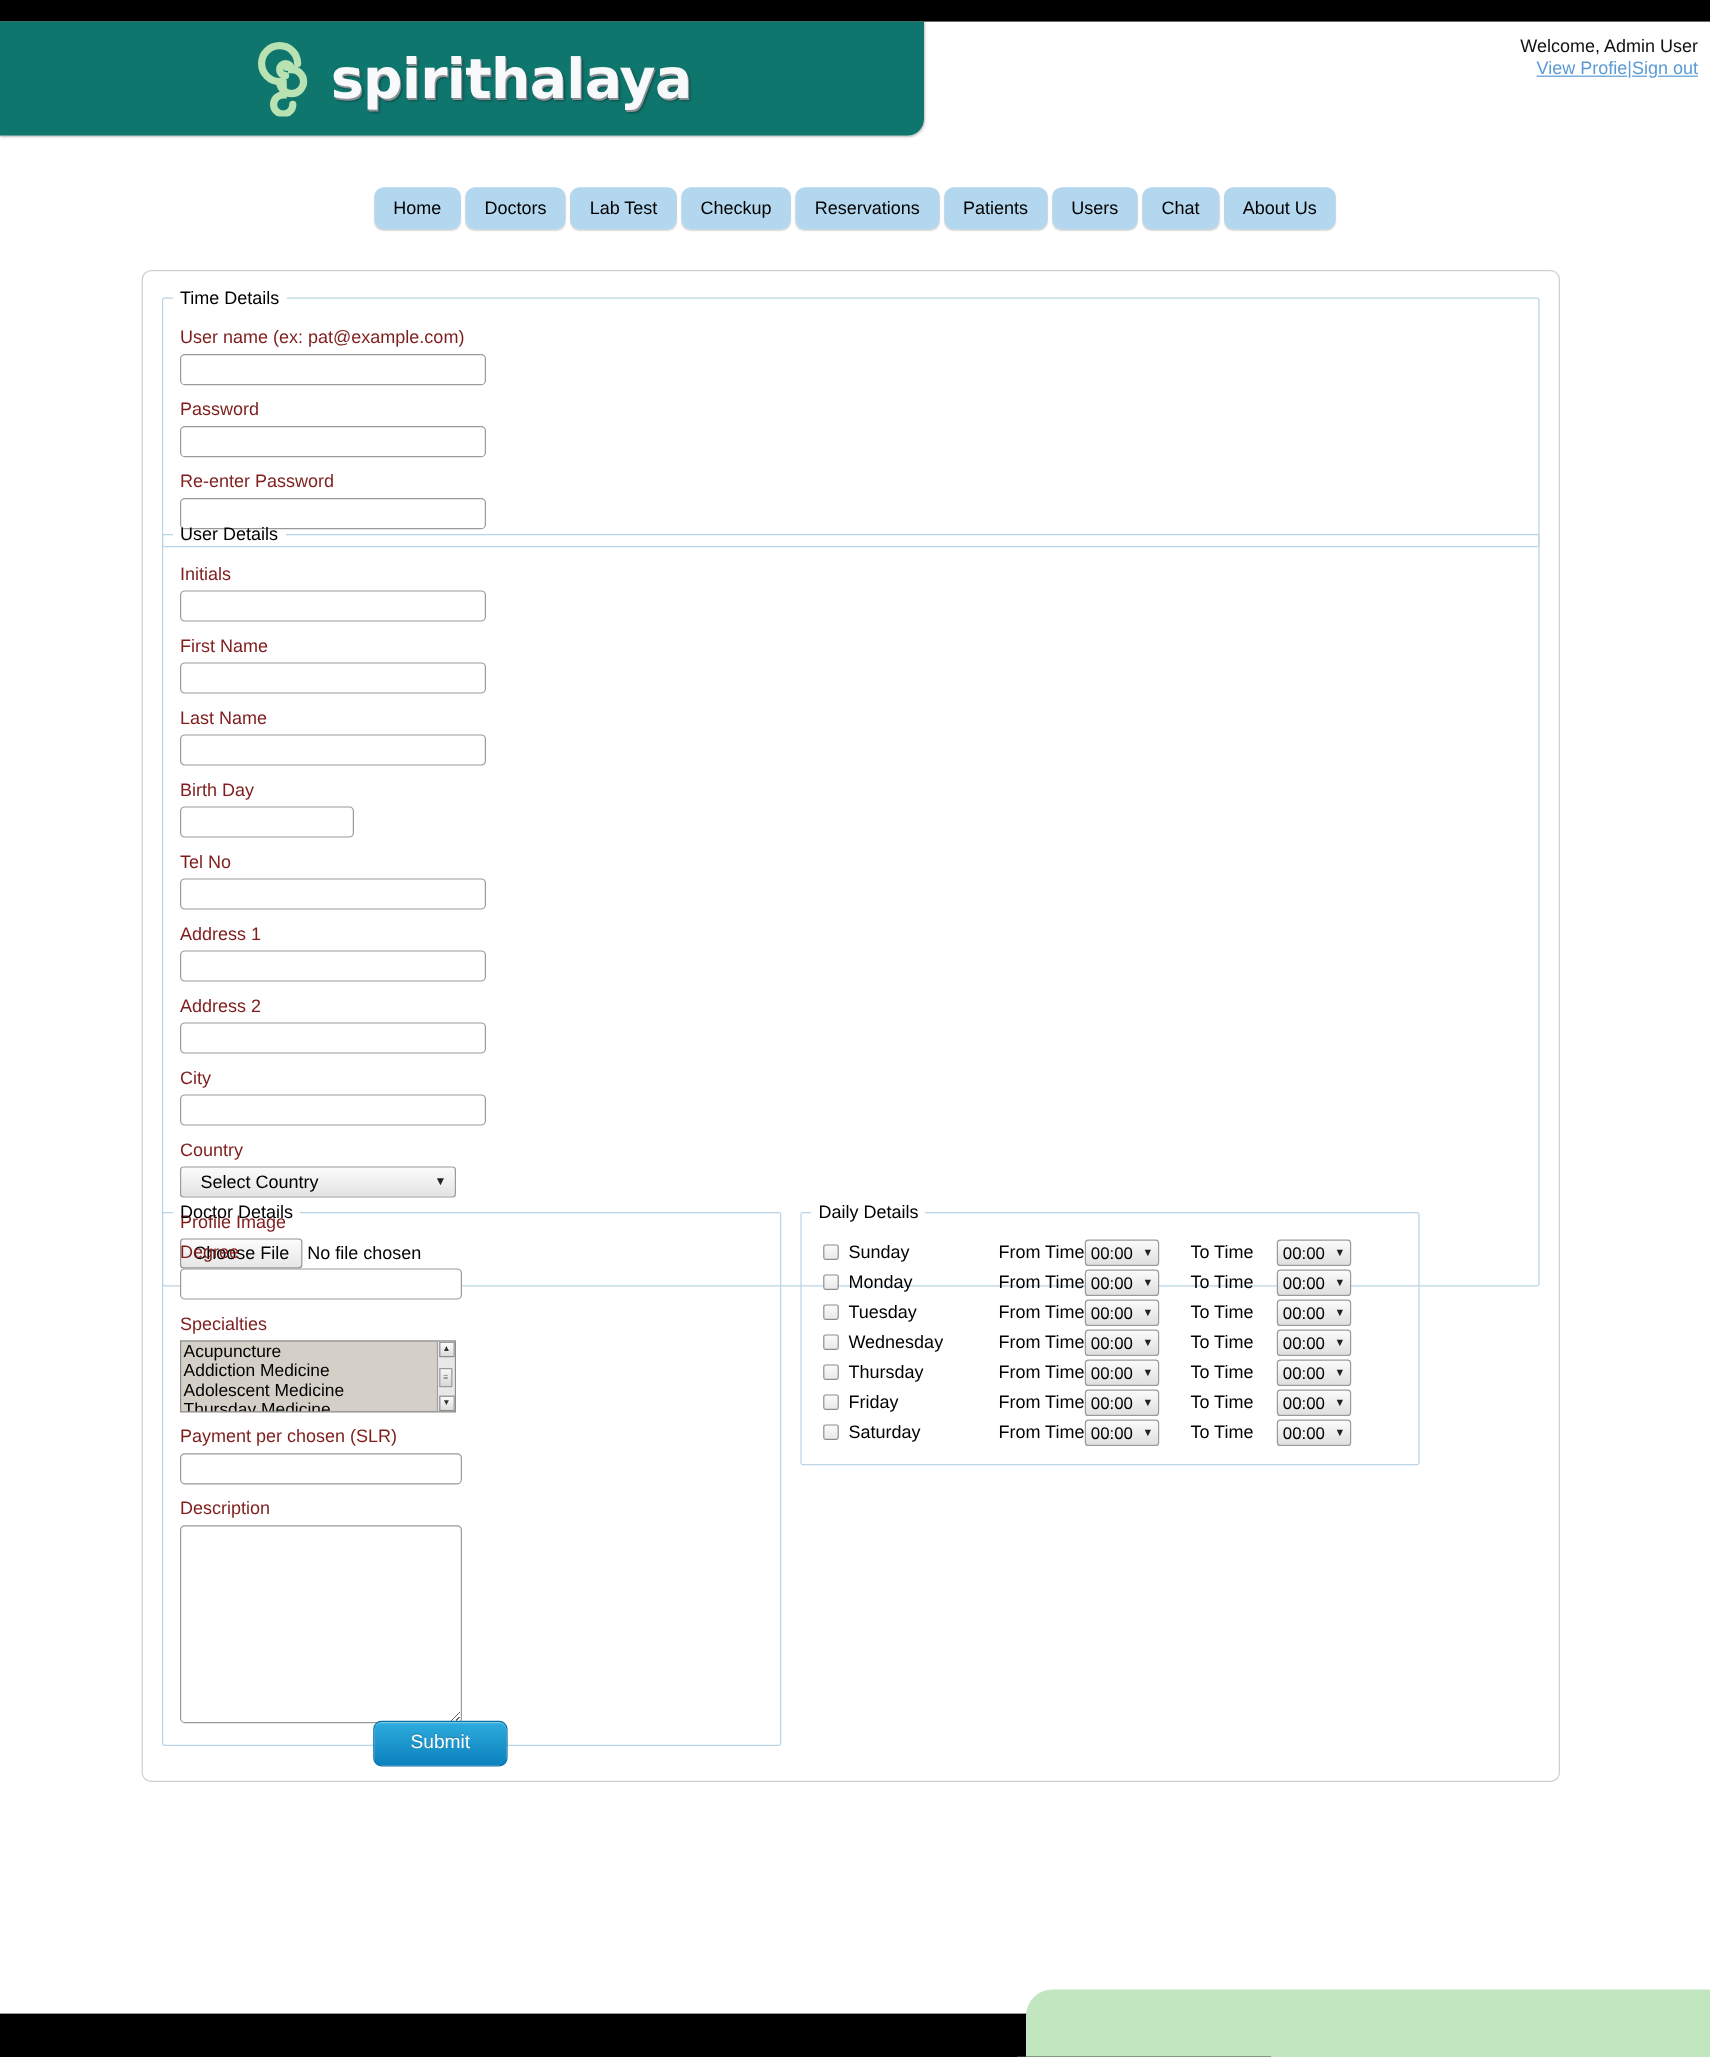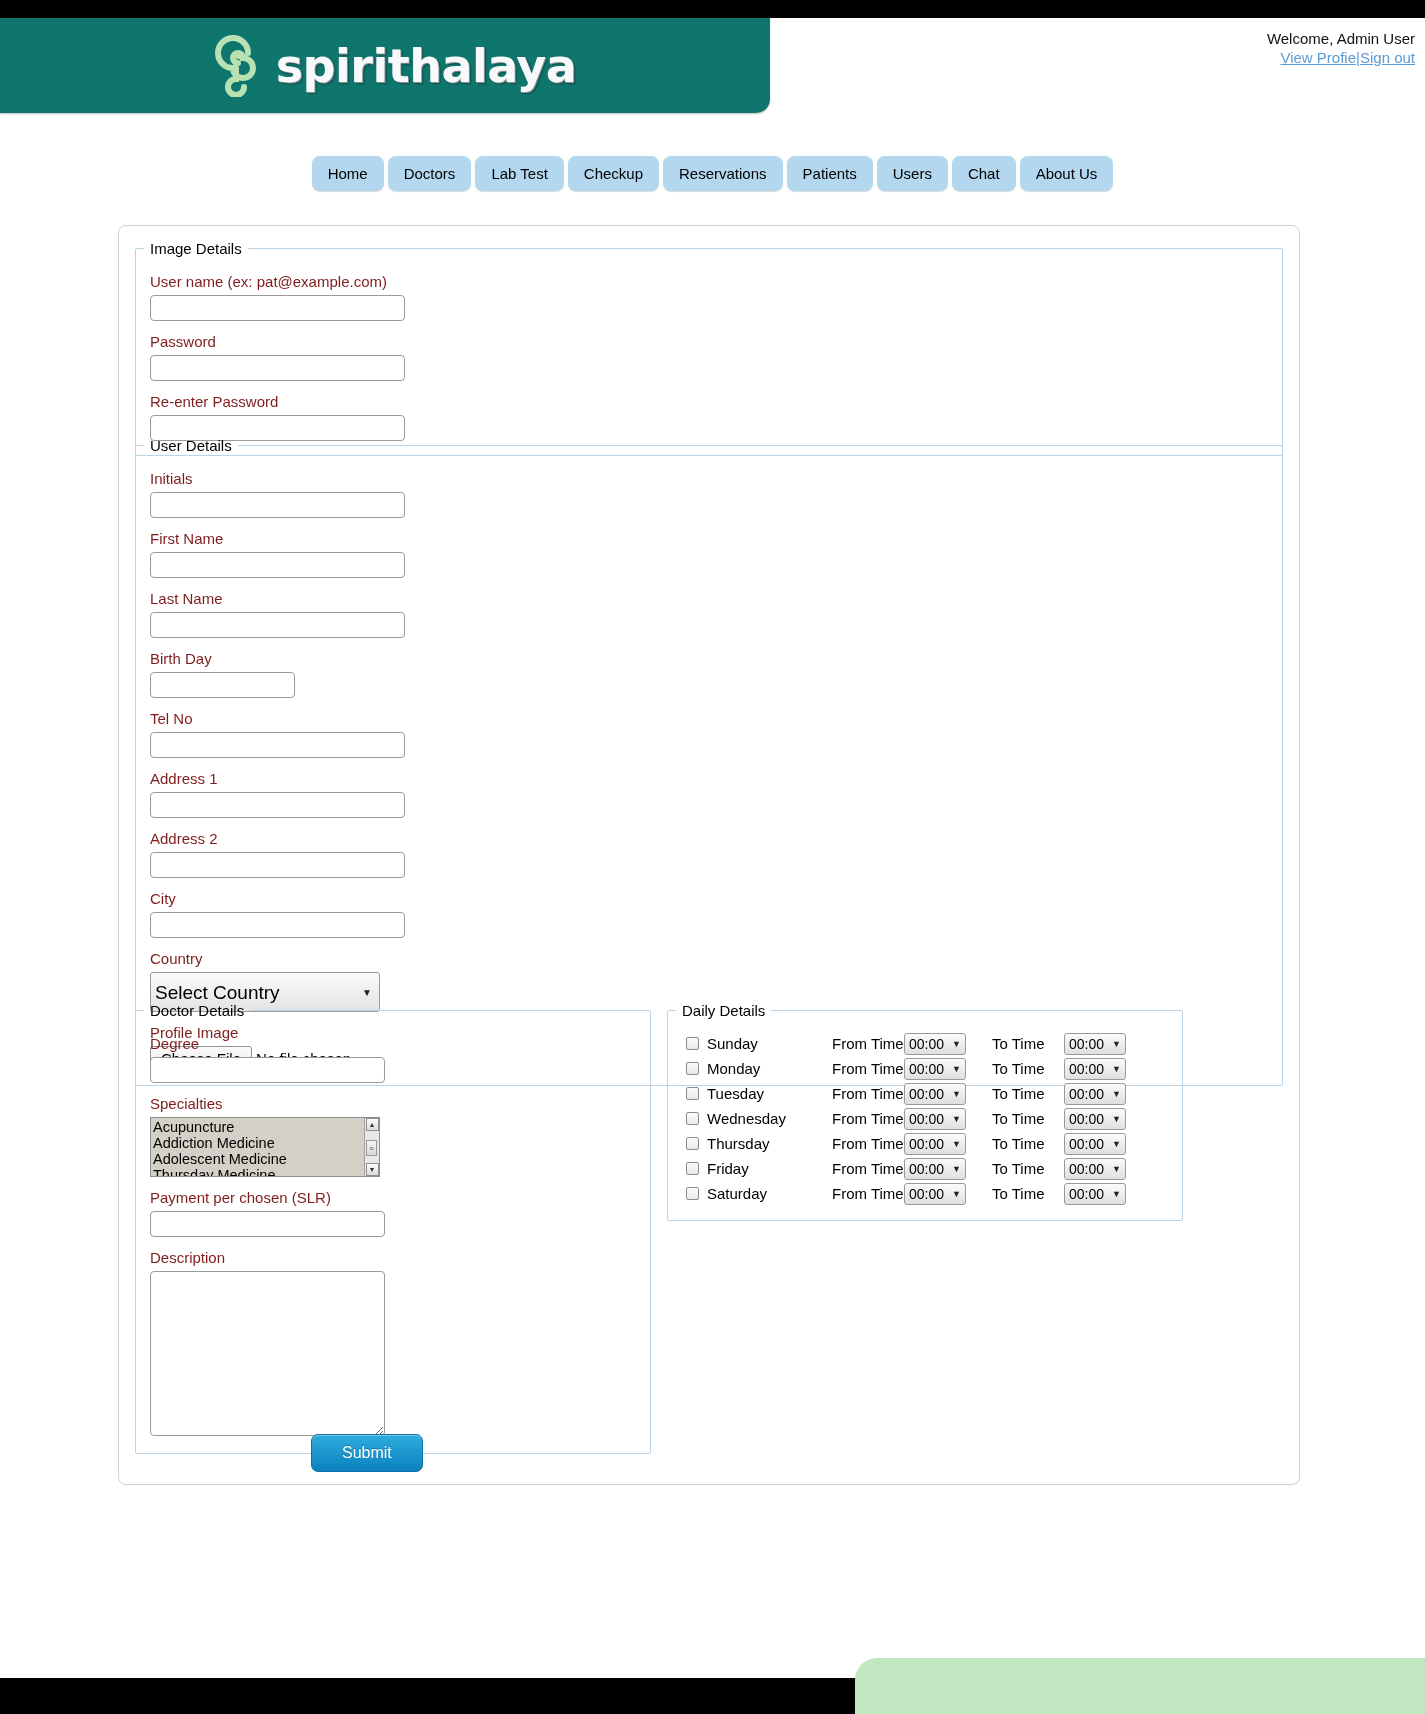--- a/index.html
+++ b/index.html
@@ -140,27 +140,27 @@
   input.txt.doc { width: 235px; }
 
   
   .login-fs { position: absolute; left: 16px; top: 14px; width: 1148px; }
   .user-fs  { position: absolute; left: 16px; top: 211px; width: 1148px; }
   .doctor-fs { position: absolute; left: 16px; top: 776px; width: 516px; }
   .daily-fs  { position: absolute; left: 548px; top: 776px; width: 516px; }
 
   select.sel {
     width: 230px;
-    height: 40px;
-    font-family: "Liberation Sans", sans-serif;
-    font-size: 19px;
+    height: 26px;
+    font-family: "Liberation Sans", sans-serif;
+    font-size: 15px;
     border: 1px solid #9a9a9a;
     border-radius: 3px;
     background: linear-gradient(#fbfbfb, #e3e3e3);
-    padding: 1px 4px;
+    padding: 1px 16px;
     -webkit-appearance: none;
     appearance: none;
   }
   .sel-wrap { position: relative; display: inline-block; }
   .sel-wrap .caret {
     position: absolute;
     right: 8px; top: 50%;
     transform: translateY(-50%);
     font-size: 10px;
     color: #222;
@@ -329,21 +329,21 @@
     <div class="nav-tab">Reservations</div>
     <div class="nav-tab">Patients</div>
     <div class="nav-tab">Users</div>
     <div class="nav-tab">Chat</div>
     <div class="nav-tab">About Us</div>
   </div>
 
   <div class="main-panel">
 
     <fieldset class="fs login-fs">
-      <legend>Image Details</legend>
+      <legend>Time Details</legend>
       <div class="fs-inner">
         <div class="field-label">User name (ex: pat@example.com)</div>
         <input class="txt" type="text" value="" style="">
 
         <div class="field-label">Password</div>
         <input class="txt" type="password" value="" style="">
 
         <div class="field-label">Re-enter Password</div>
         <input class="txt" type="password" value="" style="">
       </div>

